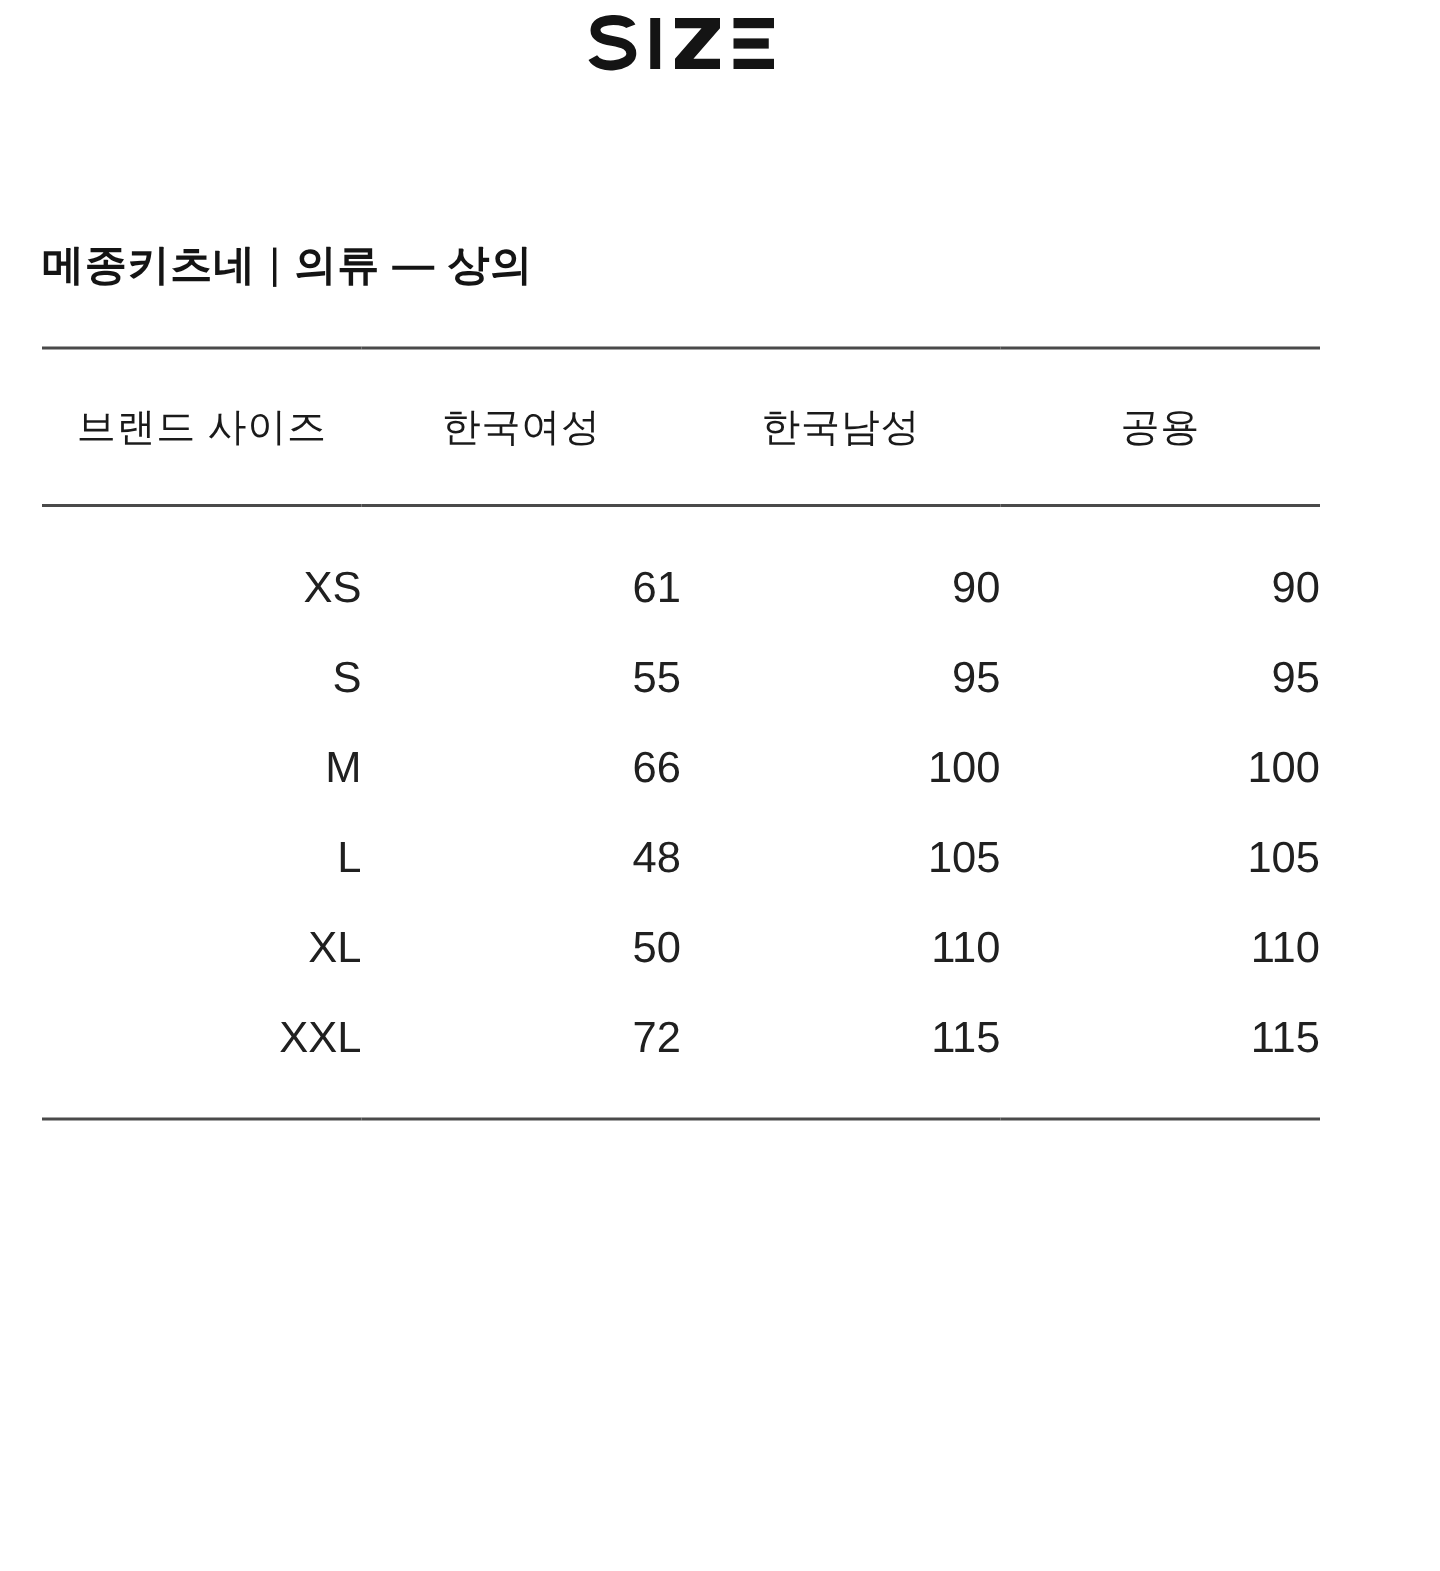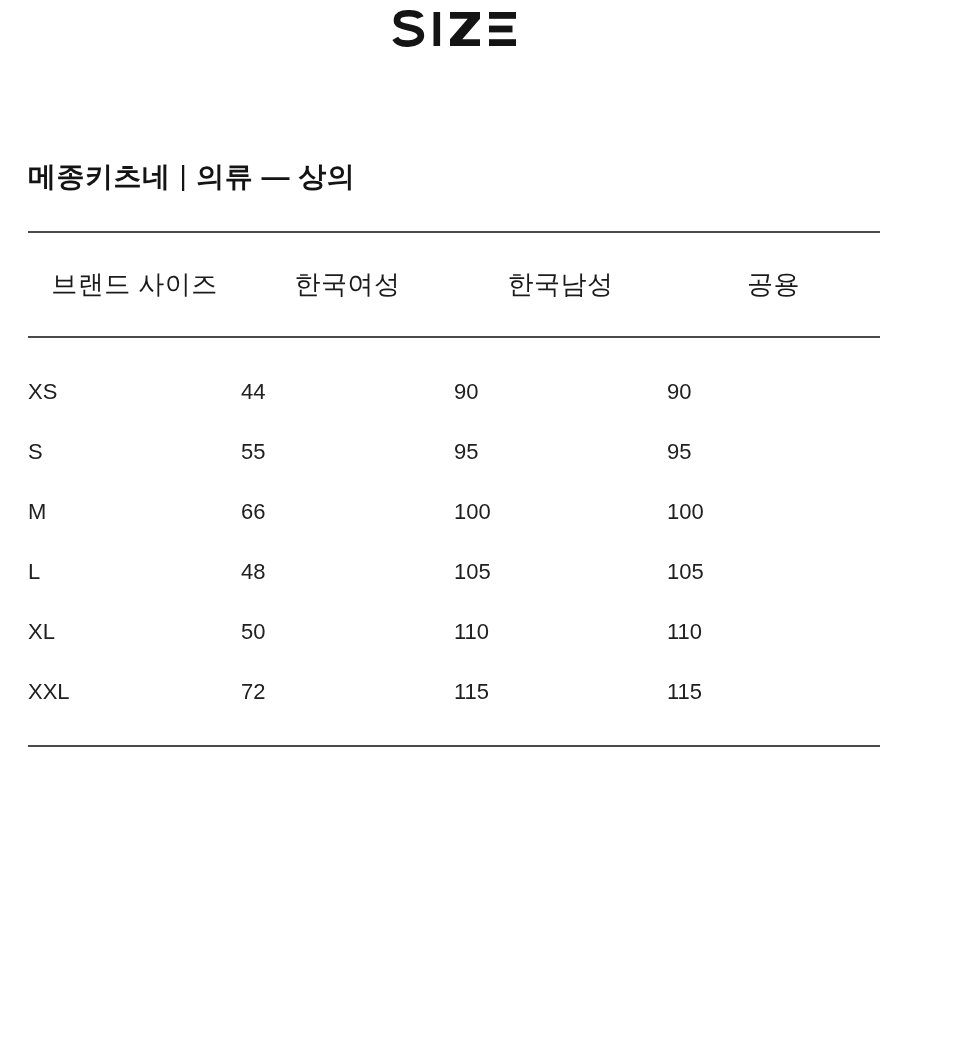--- a/index.html
+++ b/index.html
@@ -55,23 +55,23 @@
     font-size: 26px;
     font-weight: 400;
     letter-spacing: 0.5px;
     text-align: center;
     vertical-align: middle;
     color: #1a1a1a;
     padding: 0;
   }
   .size-table td {
     height: 60px;
-    font-size: 22px;
+    font-size: 29px;
     font-weight: 300;
-    text-align: left;
+    text-align: right;
     vertical-align: middle;
     color: #202020;
     padding: 0;
   }
   .size-table tbody tr:first-child td { padding-top: 24px; }
   .size-table tbody tr:last-child td { padding-bottom: 23px; }
 </style>
 </head>
 <body>
 
@@ -101,21 +101,21 @@
       <tr>
           <th>브랜드 사이즈</th>
           <th>한국여성</th>
           <th>한국남성</th>
           <th>공용</th>
         </tr>
     </thead>
     <tbody>
         <tr>
           <td>XS</td>
-          <td>44</td>
+          <td>61</td>
           <td>90</td>
           <td>90</td>
         </tr>
         <tr>
           <td>S</td>
           <td>55</td>
           <td>95</td>
           <td>95</td>
         </tr>
         <tr>

